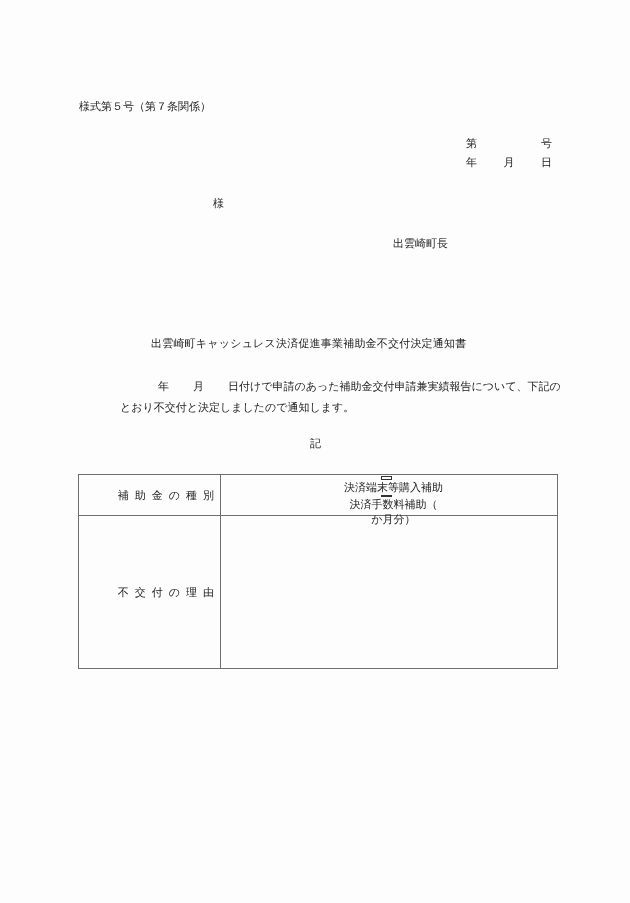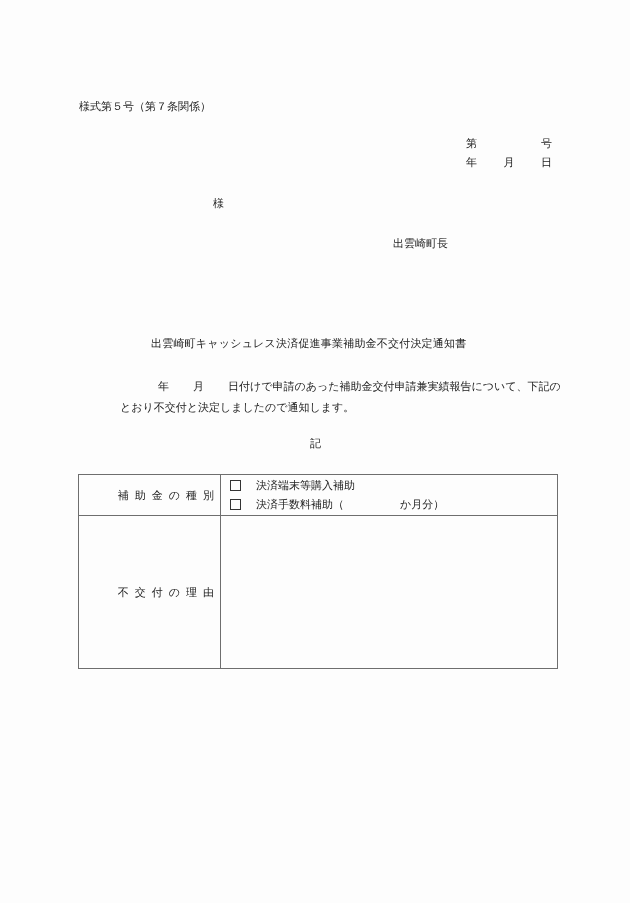--- a/index.html
+++ b/index.html
@@ -25,21 +25,21 @@
   .ki { left: 310px; top: 437px; }
   table.form-table {
     position: absolute; left: 78px; top: 474px;
     width: 480px; border-collapse: collapse;
     border: 1.5px solid #6e6e6e;
   }
   table.form-table td { border: 1.5px solid #6e6e6e; padding: 0; vertical-align: middle; }
   td.label-cell { width: 124px; text-align: right; letter-spacing: 6px; padding-left: 4px; }
   tr.row1 td { height: 40px; }
   tr.row2 td { height: 152px; padding-left: 17px; }
-  .opt { display: flex; align-items: center; height: 19px; padding-left: 9px; }
+  .opt { display: flex; align-items: center; height: 19px; padding-left: 9px; flex-direction: column; }
   .chk { display: inline-block; width: 9px; height: 9px; border: 1px solid #333; margin-right: 15px; }
   .opt .gapfill { display: inline-block; width: 56px; }
 </style>
 </head>
 <body>
 
 <div class="abs form-no">様式第５号（第７条関係）</div>
 
 <div class="abs num-line">
   <span>第</span>

